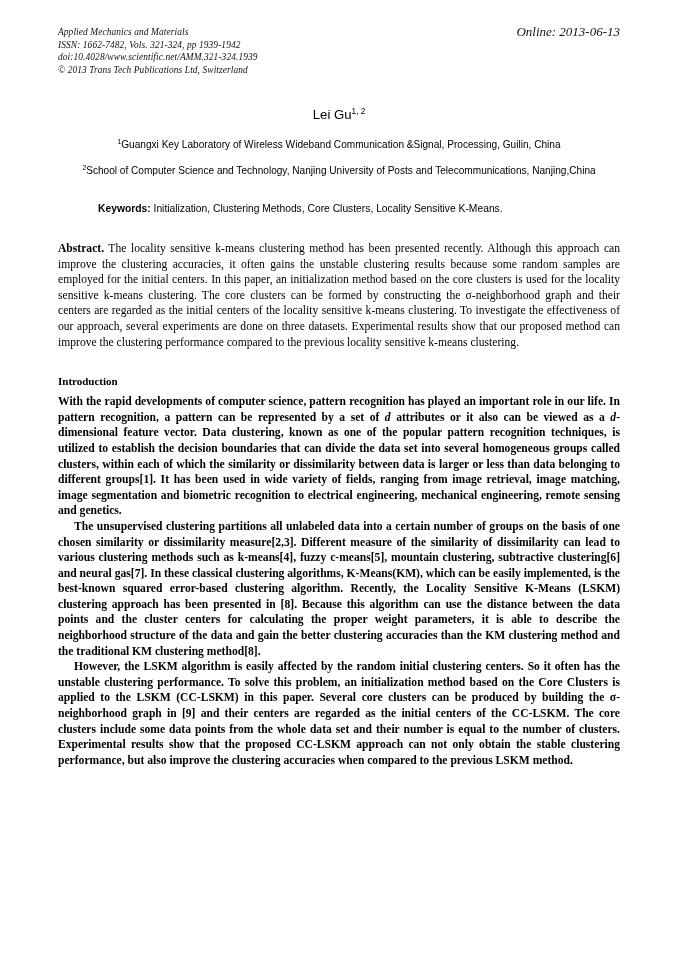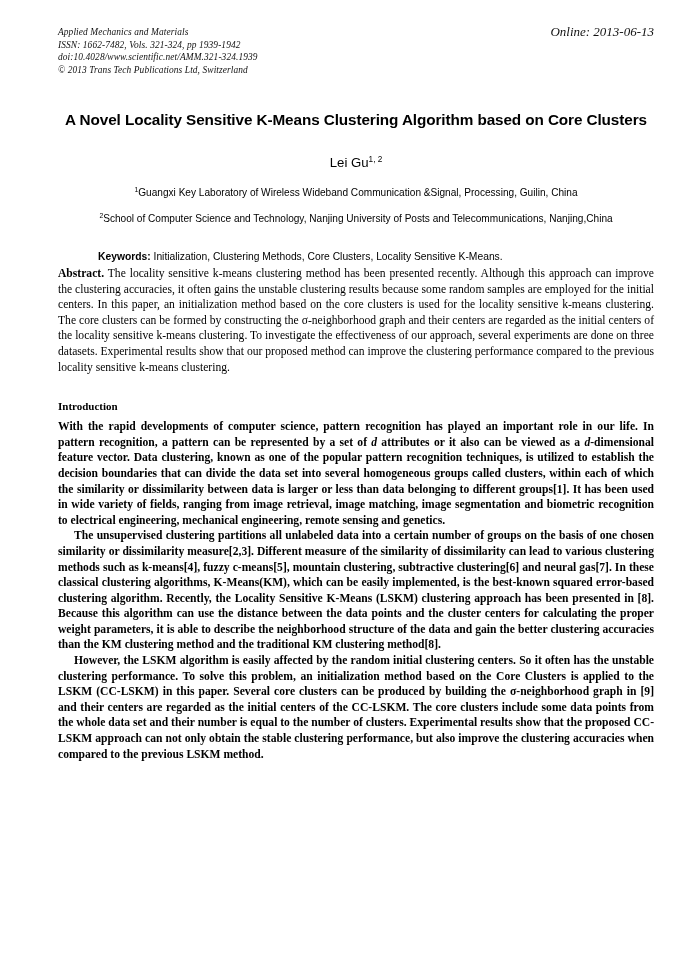--- a/index.html
+++ b/index.html
@@ -16,21 +16,21 @@
     color: #000000;
     -webkit-font-smoothing: antialiased;
   }
 
   .page {
     position: absolute;
     left: 0; top: 0;
     width: 678px;
     height: 959px;
     box-sizing: border-box;
-    padding: 26px 24px 0 58px;
+    padding: 26px 58px 0 58px;
   }
 
   
   .journal-header {
     position: relative;
     font-family: "Liberation Serif", serif;
     font-style: italic;
     font-size: 9.4px;
     line-height: 12.6px;
     color: #111;
@@ -112,21 +112,21 @@
     font-weight: bold;
   }
 
   
   .abstract {
     font-family: "Liberation Serif", serif;
     font-size: 11.6px;
     line-height: 15.6px;
     text-align: justify;
     text-justify: inter-word;
-    margin-top: 2px;
+    margin-top: 25px;
   }
   .abstract .ab-label {
     font-weight: bold;
   }
 
   
   .section-heading {
     font-family: "Liberation Serif", serif;
     font-weight: bold;
     font-size: 11px;
@@ -158,21 +158,20 @@
   <div class="journal-header">
     <div class="left-lines">
       <div class="hline">Applied Mechanics and Materials</div>
       <div class="hline">ISSN: 1662-7482, Vols. 321-324, pp 1939-1942</div>
       <div class="hline">doi:10.4028/www.scientific.net/AMM.321-324.1939</div>
       <div class="hline">© 2013 Trans Tech Publications Ltd, Switzerland</div>
     </div>
     <div class="online">Online: 2013-06-13</div>
   </div>
 
-  <div class="title">A Novel Locality Sensitive K-Means Clustering Algorithm based on Core Clusters</div>
 
   <div class="author">
     <span>Lei Gu</span><sup>1, 2</sup>
   </div>
 
   <div class="affil">
     <sup>1</sup><span>Guangxi Key Laboratory of Wireless Wideband Communication &amp;Signal, Processing, Guilin, China</span>
   </div>
   <div class="affil second">
     <sup>2</sup><span>School of Computer Science and Technology, Nanjing University of Posts and Telecommunications, Nanjing,China</span>

